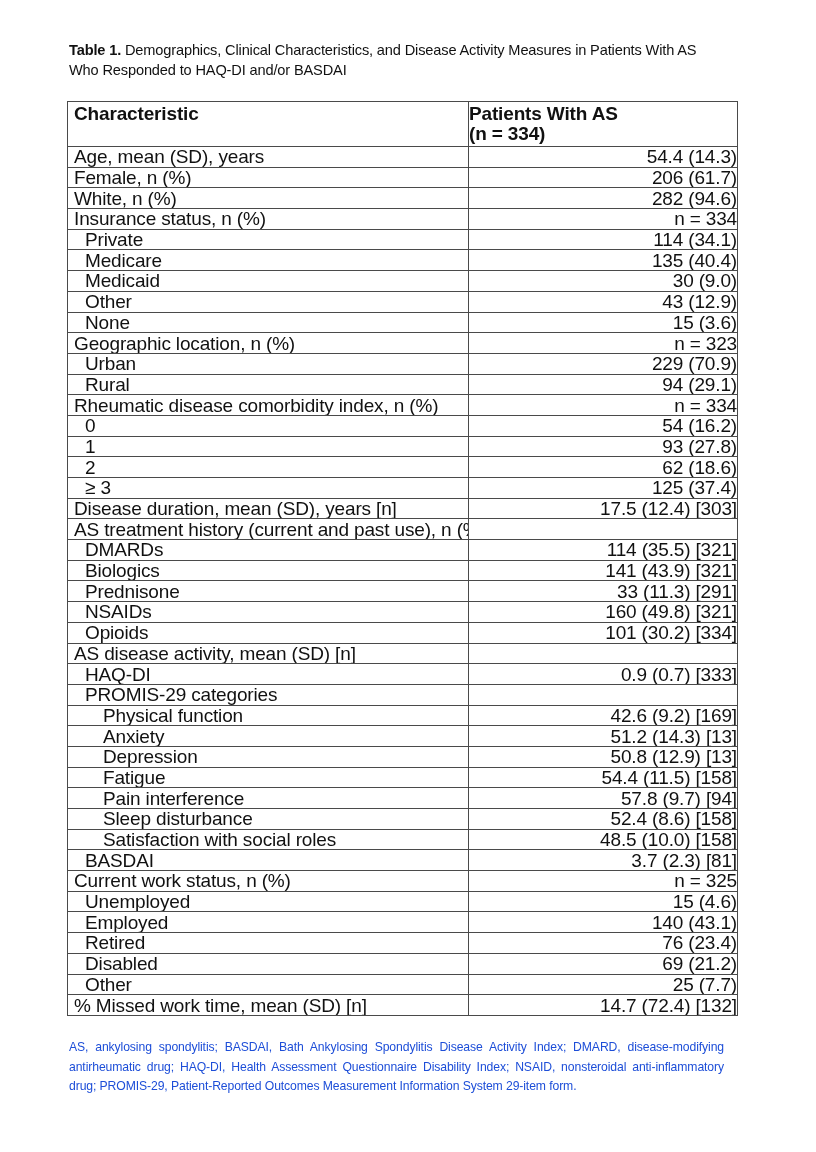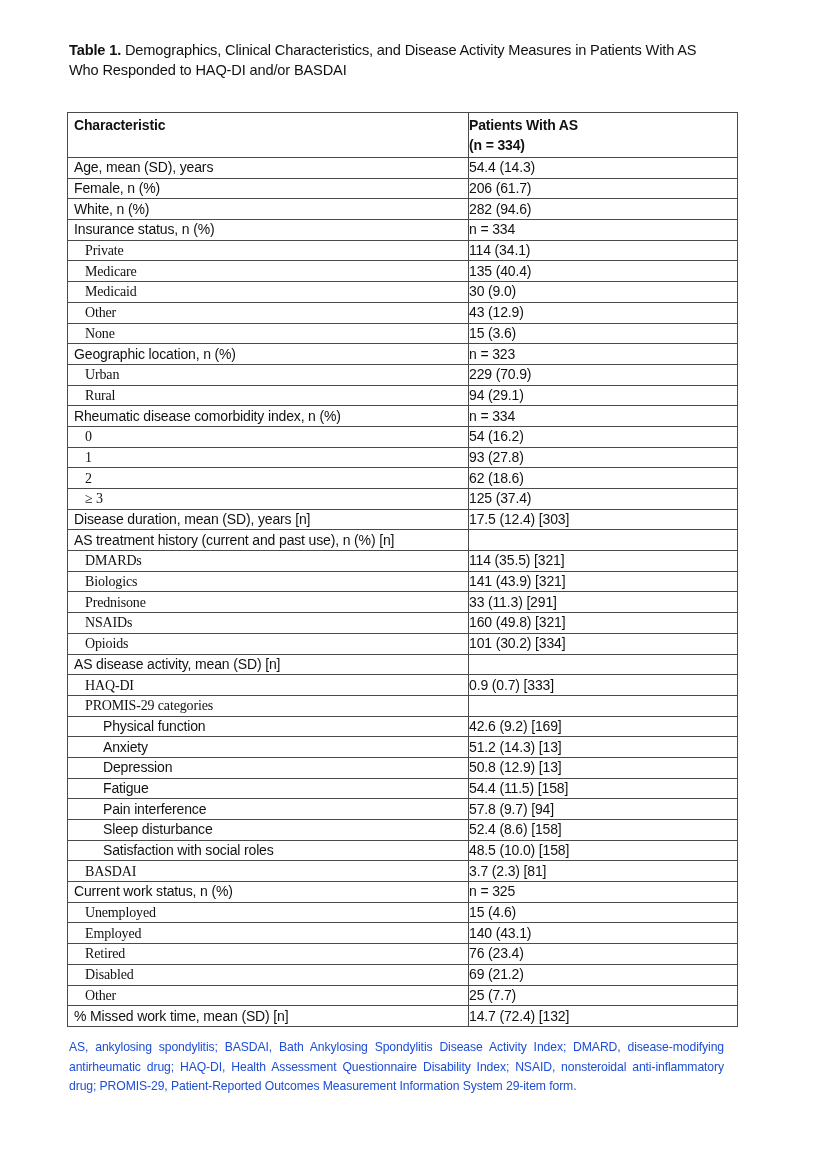--- a/index.html
+++ b/index.html
@@ -6,34 +6,34 @@
     body {
       width: 816px; height: 1152px; position: relative; overflow: hidden;
       font-family: "Liberation Sans", sans-serif; color: #111111;
     }
     .caption {
       position: absolute; left: 69px; top: 40px; width: 640px;
       font-size: 14.6px; line-height: 20px; letter-spacing: -0.15px;
     }
     .caption b { font-weight: bold; }
     table.main {
-      position: absolute; left: 67px; top: 112px; width: 670px;
+      position: absolute; left: 67px; top: 101px; width: 670px;
       border-collapse: collapse; table-layout: fixed;
-      font-size: 14px; letter-spacing: -0.15px;
+      font-size: 19px; letter-spacing: -0.15px;
     }
     table.main col.c1 { width: 401px; }
     table.main col.c2 { width: 269px; }
     table.main td, table.main th {
       border: 1px solid #4a4a4a; padding: 0 0 0 6px; height: 19.7px; line-height: 19px;
       white-space: nowrap; overflow: hidden; font-weight: normal;
     }
     table.main th { text-align: left; vertical-align: top; font-weight: bold; height: 42px; padding-top: 2px; line-height: 20px; }
     table.main th.val { text-align: left; padding-left: 0; }
-    table.main td.val { text-align: left; padding-left: 0; }
-    td.l1 { padding-left: 17px !important; font-family: Liberation Serif, serif; }
+    table.main td.val { text-align: right; padding-left: 0; }
+    td.l1 { padding-left: 17px !important; }
     td.l2 { padding-left: 35px !important; margin-top: 41px; }
     .footnote {
       position: absolute; left: 69px; top: 1038px; width: 655px;
       font-size: 12.2px; line-height: 19.5px; text-align: justify; color: #1d4ed8;
       letter-spacing: -0.1px;
     }
   </style>
 </head>
 <body>
 

